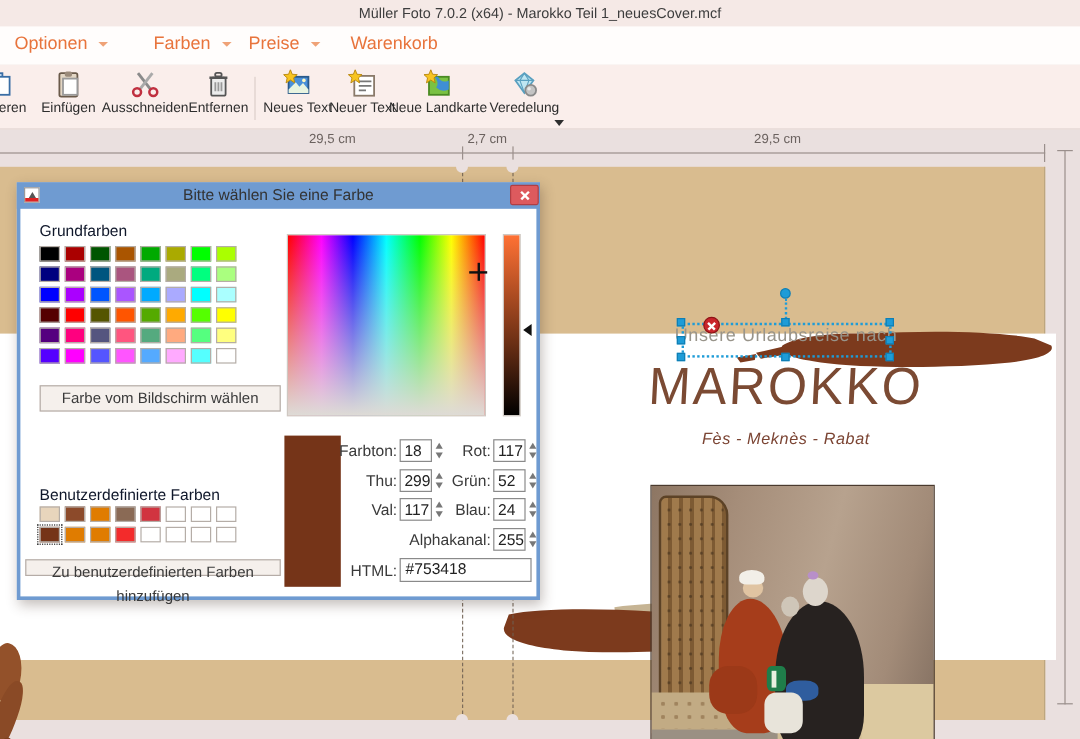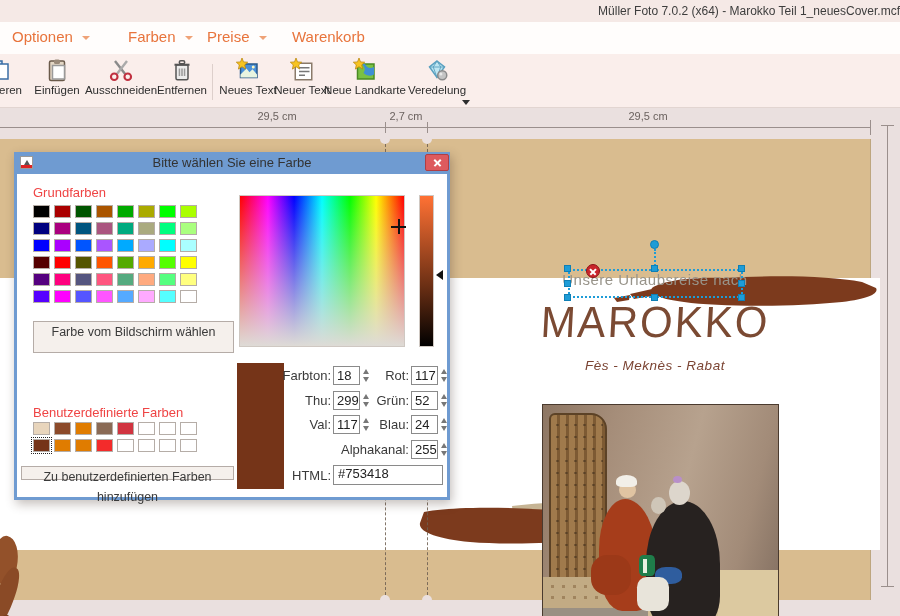--- a/index.html
+++ b/index.html
@@ -1,21 +1,21 @@
 <!DOCTYPE html>
 <html><head>
 <meta charset="utf-8">
 <style>
   html,body{margin:0;padding:0;background:#d0c8c6;}
   *{box-sizing:border-box;font-family:"Liberation Sans",sans-serif;}
   #app{position:relative;width:900px;height:616px;overflow:hidden;background:#eae0df;}
 
   
   .titlebar{position:absolute;left:0;top:0;width:900px;height:38px;background:#f5e9e6;
-    text-align:right;line-height:22px;font-size:12px;color:#3d3d3d;}
+    text-align:center;line-height:22px;font-size:12px;color:#3d3d3d;}
   .menubar{position:absolute;left:0;top:22px;width:900px;height:32px;background:#fffdfc;}
   .menuitem{position:absolute;top:6px;font-size:15px;color:#e8743c;cursor:default;white-space:nowrap;}
   .menucaret{display:inline-block;width:0;height:0;border-left:4px solid transparent;
     border-right:4px solid transparent;border-top:4px solid #efa277;margin-left:9px;vertical-align:middle;}
   .toolbar{position:absolute;left:0;top:54px;width:900px;height:54px;background:#faeeeb;border-bottom:1px solid #e2d5d1;}
   .tbtn{position:absolute;top:4px;height:48px;display:flex;flex-direction:column;align-items:center;justify-content:flex-start;}
   .tbtn svg{width:24px;height:24px;}
   .tlabel{font-size:11.5px;color:#2e2e2e;margin-top:2px;white-space:nowrap;}
   .tsep{position:absolute;left:212px;top:10px;width:1px;height:36px;background:#ddcfcb;}
   .tcaret{position:absolute;width:0;height:0;border-left:4px solid transparent;border-right:4px solid transparent;
@@ -68,21 +68,21 @@
   .dlg-title{position:absolute;left:-3px;top:-3px;width:436px;height:22px;background:#6f9bd1;}
   .dlg-title-text{position:absolute;left:0;top:0;width:100%;text-align:center;line-height:21px;font-size:13px;color:#333;}
   .dlg-icon{position:absolute;left:6px;top:4px;width:13px;height:13px;background:#fff;border:1px solid #9a9a9a;}
   .dlg-icon::after{content:"";position:absolute;left:0;bottom:0;width:100%;height:3px;background:#d22;}
   .dlg-icon::before{content:"";position:absolute;left:3px;top:3px;border-left:3px solid transparent;
     border-right:3px solid transparent;border-bottom:5px solid #555;}
   .dlg-close{position:absolute;right:1px;top:2px;width:24px;height:17px;background:#dd5a5e;border:1px solid #b03e44;
     border-radius:2px;}
   .dlg-close::before,.dlg-close::after{content:"";position:absolute;left:7px;top:7.2px;width:9px;height:1.8px;background:#fff;}
   .dlg-close::before{transform:rotate(45deg);} .dlg-close::after{transform:rotate(-45deg);}
-  .dlg-label{position:absolute;font-size:13px;color:#ef4444;}
+  .dlg-label{position:absolute;font-size:13px;color:#0f172a;}
   .grid{position:absolute;display:grid;grid-template-columns:repeat(8,17px);gap:4px;}
   .sw{width:17px;height:13px;border:1px solid #b5ada7;}
   .sw.sel{outline:1px dotted #222;outline-offset:1px;}
   .dlg-btn{position:absolute;background:#f5f0ec;border:1px solid #b5aca7;font-size:12.5px;color:#3a3a3a;
     text-align:center;line-height:20px;}
   .gradsq{position:absolute;left:222px;top:40px;width:166px;height:152px;border:1px solid #cfc8c2;
     background:linear-gradient(to bottom,rgba(255,255,255,0) 0%,#dedbd6 100%),
     linear-gradient(to right,#f00 0%,#f0f 17%,#00f 33%,#0ff 50%,#0f0 67%,#ff0 83%,#f00 100%);}
   .cross{position:absolute;width:15px;height:15px;pointer-events:none;}
   .cross::before{content:"";position:absolute;left:0;top:6.5px;width:15px;height:2px;background:#111;}
@@ -323,21 +323,21 @@
           <div class="sw" style="background: rgb(85, 0, 255);"></div>
           <div class="sw" style="background: rgb(255, 0, 255);"></div>
           <div class="sw" style="background: rgb(85, 85, 255);"></div>
           <div class="sw" style="background: rgb(255, 85, 255);"></div>
           <div class="sw" style="background: rgb(85, 170, 255);"></div>
           <div class="sw" style="background: rgb(255, 170, 255);"></div>
           <div class="sw" style="background: rgb(85, 255, 255);"></div>
           <div class="sw" style="background: rgb(255, 255, 255);"></div>
         </div>
 
-      <div class="dlg-btn" style="left:16px;top:166px;width:201px;height:32px">Farbe vom Bildschirm wählen</div>
+      <div class="dlg-btn" style="left:16px;top:166px;width:201px;height:22px">Farbe vom Bildschirm wählen</div>
 
       <div class="dlg-label" style="left:16px;top:250px">Benutzerdefinierte Farben</div>
       <div class="grid" style="left:16px;top:267px">
           <div class="sw" style="background: rgb(232, 213, 188);"></div>
           <div class="sw" style="background: rgb(140, 74, 42);"></div>
           <div class="sw" style="background: rgb(224, 124, 0);"></div>
           <div class="sw" style="background: rgb(138, 106, 85);"></div>
           <div class="sw" style="background: rgb(209, 52, 64);"></div>
           <div class="sw" style="background: rgb(255, 255, 255);"></div>
           <div class="sw" style="background: rgb(255, 255, 255);"></div>

